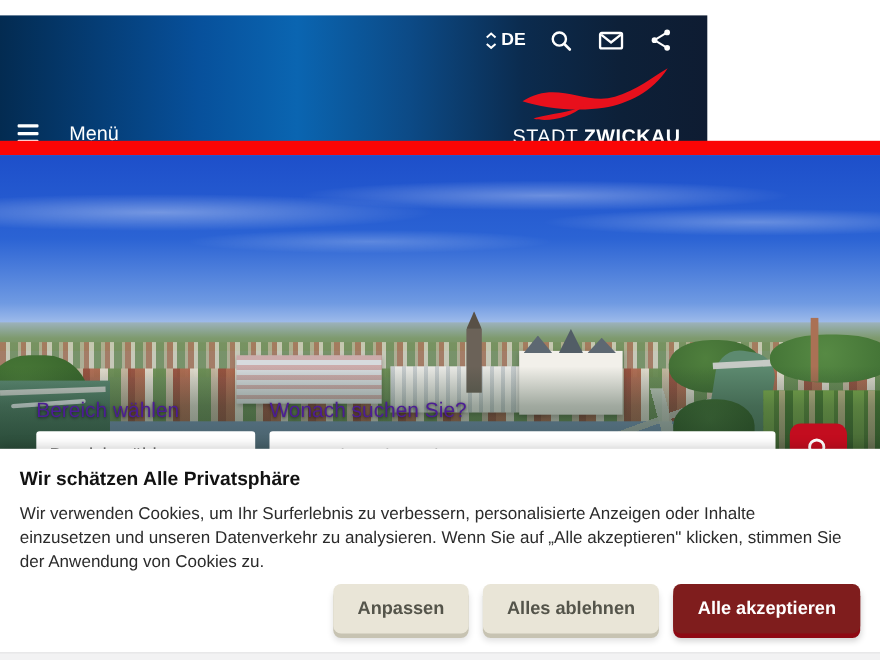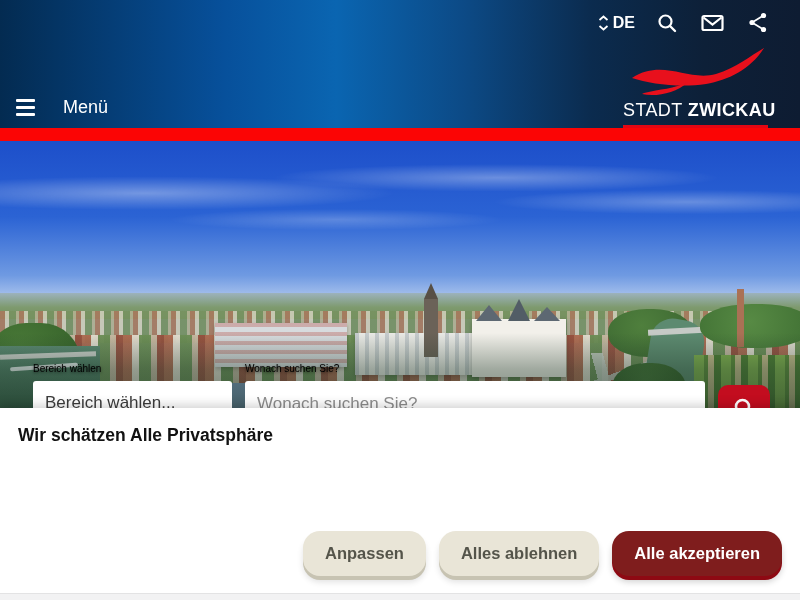--- a/index.html
+++ b/index.html
@@ -2,21 +2,21 @@
 <html lang="de"><head>
 <meta charset="utf-8">
 <style>
   * { box-sizing: border-box; margin: 0; padding: 0; }
   html,body { width:800px; height:600px; }
   body { font-family: "Liberation Sans", sans-serif; background:#fff; }
   .page { position:relative; width:800px; height:600px; overflow:hidden; }
 
   
   .site-header{
-    position:absolute; top:0; left:0; width:800px; height:128px;
+    position:absolute; top:14px; left:0; width:643px; height:128px;
     background:linear-gradient(90deg,#032b51 0%,#07509b 28%,#0a65b1 42%,#0c4a86 58%,#0b2b4e 74%,#0d2038 88%,#0e1c32 100%);
   }
   .top-icons{ position:absolute; top:10px; right:30px; display:flex; align-items:center; gap:20px; }
   .lang{ display:flex; align-items:center; gap:4px; color:#fff; font-size:16px; font-weight:700; cursor:pointer; background:none; border:none; }
   .icon-btn{ background:none; border:none; cursor:pointer; display:flex; align-items:center; padding:2px; }
   .menu-btn{
     position:absolute; left:16px; bottom:10px; display:flex; align-items:center; gap:28px;
     background:none; border:none; color:#fff; font-size:18px; cursor:pointer; font-family:inherit;
   }
   .hamburger{ display:flex; flex-direction:column; gap:4px; }
@@ -74,39 +74,39 @@
     background-image:repeating-linear-gradient(90deg, #7fae4f 0 10px, #5d8a3c 10px 14px, #c2b98a 14px 20px, #4e7d35 20px 27px),
       repeating-linear-gradient(0deg, rgba(0,0,0,.18) 0 2px, transparent 2px 12px); }
   .roads{ top:212px; left:538px; width:132px; height:54px; opacity:.85;
     background:linear-gradient(75deg, transparent 46%, #ccd2cc 46% 54%, transparent 54%),
                linear-gradient(-20deg, transparent 47%, #c5cbc5 47% 53%, transparent 53%); }
   .scrim{ top:192px; left:0; width:800px; height:80px;
     background:linear-gradient(180deg, rgba(28,54,38,0) 0%, rgba(28,54,38,.38) 45%, rgba(24,48,32,.58) 100%); }
 
   
   .search-panel{ position:absolute; top:222px; left:0; width:800px; }
-  .search-panel label{ display:block; color:#000000; font-size:10px; margin-bottom:7px;
+  .search-panel label{ display:block; color:#4c1d95; font-size:19px; margin-bottom:7px;
     text-shadow:0 1px 3px rgba(0,0,0,.65); }
   .field-select{ position:absolute; left:33px; top:0; }
   .field-query{ position:absolute; left:245px; top:0; }
   .select-box{ width:199px; height:45px; background:#fff; border-radius:3px; padding:12px;
     font-size:17px; color:#3c3c3c; cursor:pointer; }
   .query-input{ width:460px; height:45px; background:#fff; border:none; border-radius:3px;
     padding:0 12px; font-size:17px; color:#333; font-family:inherit; }
   .query-input::placeholder{ color:#8d8d8d; }
   .search-go{ position:absolute; left:718px; top:22px; width:52px; height:45px; background:#c30d1f;
     border:none; border-radius:10px; cursor:pointer; display:flex; align-items:center; justify-content:center; }
 
   
   .cookie-banner{ position:absolute; top:408px; left:0; width:800px; height:192px; background:#fff;
     box-shadow:0 -3px 10px rgba(0,0,0,.18); z-index:20; }
   .cookie-banner h2{ margin:17px 18px 11px; font-size:17.5px; color:#121212; font-weight:700; }
   .cookie-banner p{ margin:0 18px; width:748px; font-size:15.5px; line-height:21.5px; color:#2b2b2b; }
   .btn-row{ position:absolute; right:18px; top:123px; display:flex; gap:13px; align-items:flex-start; }
-  .btn{ border:none; border-radius:17px; font-family:inherit; font-size:16.5px; font-weight:700;
+  .btn{ border:none; border-radius:7px; font-family:inherit; font-size:16.5px; font-weight:700;
     padding:13px 22px; cursor:pointer; }
   .btn-beige{ background:#e9e5d7; color:#54544a; box-shadow:0 4px 0 #c7c3b2, 0 6px 6px rgba(0,0,0,.12); }
   .btn-red{ background:#7f1d1d; color:#fff; box-shadow:0 4px 0 #8e0913, 0 6px 6px rgba(0,0,0,.18); }
   .bottom-strip{ position:absolute; bottom:0; left:0; width:800px; height:7px;
     background:#f2f2f3; border-top:1px solid #e3e3e4; }
 
   svg{ display:block; }
 </style>
 </head>
 <body>
@@ -213,20 +213,21 @@
         <svg width="22" height="22" viewBox="0 0 22 22">
           <circle cx="9.5" cy="9.5" r="6.5" fill="none" stroke="#fff" stroke-width="2.6"></circle>
           <line x1="14.5" y1="14.5" x2="19.5" y2="19.5" stroke="#fff" stroke-width="2.8" stroke-linecap="round"></line>
         </svg>
       </button>
     </div>
   </section>
 
   <div class="cookie-banner">
     <h2>Wir schätzen Alle Privatsphäre</h2>
+    <p>Wir verwenden Cookies, um Ihr Surferlebnis zu verbessern, personalisierte Anzeigen oder Inhalte einzusetzen und unseren Datenverkehr zu analysieren. Wenn Sie auf „Alle akzeptieren" klicken, stimmen Sie der Anwendung von Cookies zu.</p>
     <div class="btn-row">
       <button class="btn btn-beige">Anpassen</button>
       <button class="btn btn-beige">Alles ablehnen</button>
       <button class="btn btn-red">Alle akzeptieren</button>
     </div>
     <div class="bottom-strip"></div>
   </div>
 
 </div>
 

